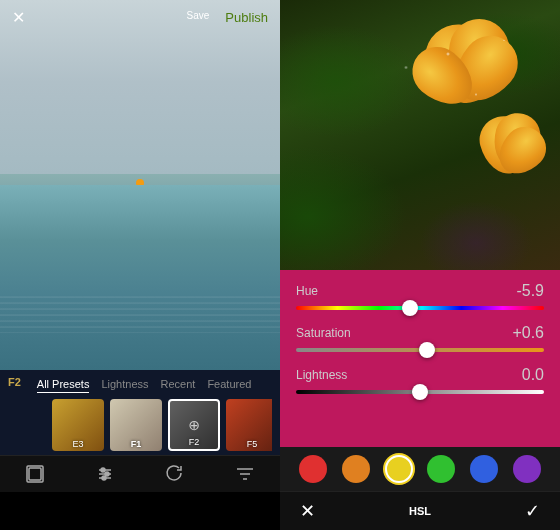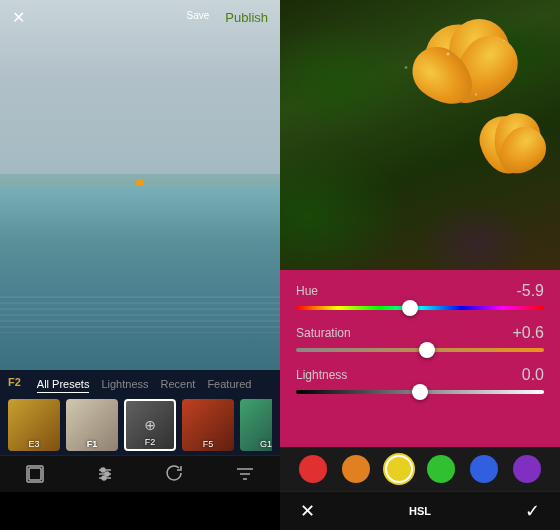--- a/index.html
+++ b/index.html
@@ -398,21 +398,21 @@
       font-weight: 600;
     }
 
     .bottom-check {
       color: #fff;
       font-size: 18px;
       cursor: pointer;
     }
 
     
-    .pt-e3 { background: linear-gradient(135deg, #c8a030, #805010); }
+    .pt-e3 { background: linear-gradient(135deg, #c8a030, #805010); margin-left: 44px; }
     .pt-f1 { background: linear-gradient(135deg, #d0c8b0, #908070); font-weight: bold; }
     .pt-f2 { background: linear-gradient(135deg, #606060, #303030); }
     .pt-f5 { background: linear-gradient(135deg, #c04020, #602010); }
     .pt-g1 { background: linear-gradient(135deg, #40a070, #205040); }
 
     .preset-key-icon {
       position: absolute;
       top: 50%;
       left: 50%;
       transform: translate(-50%, -50%);

